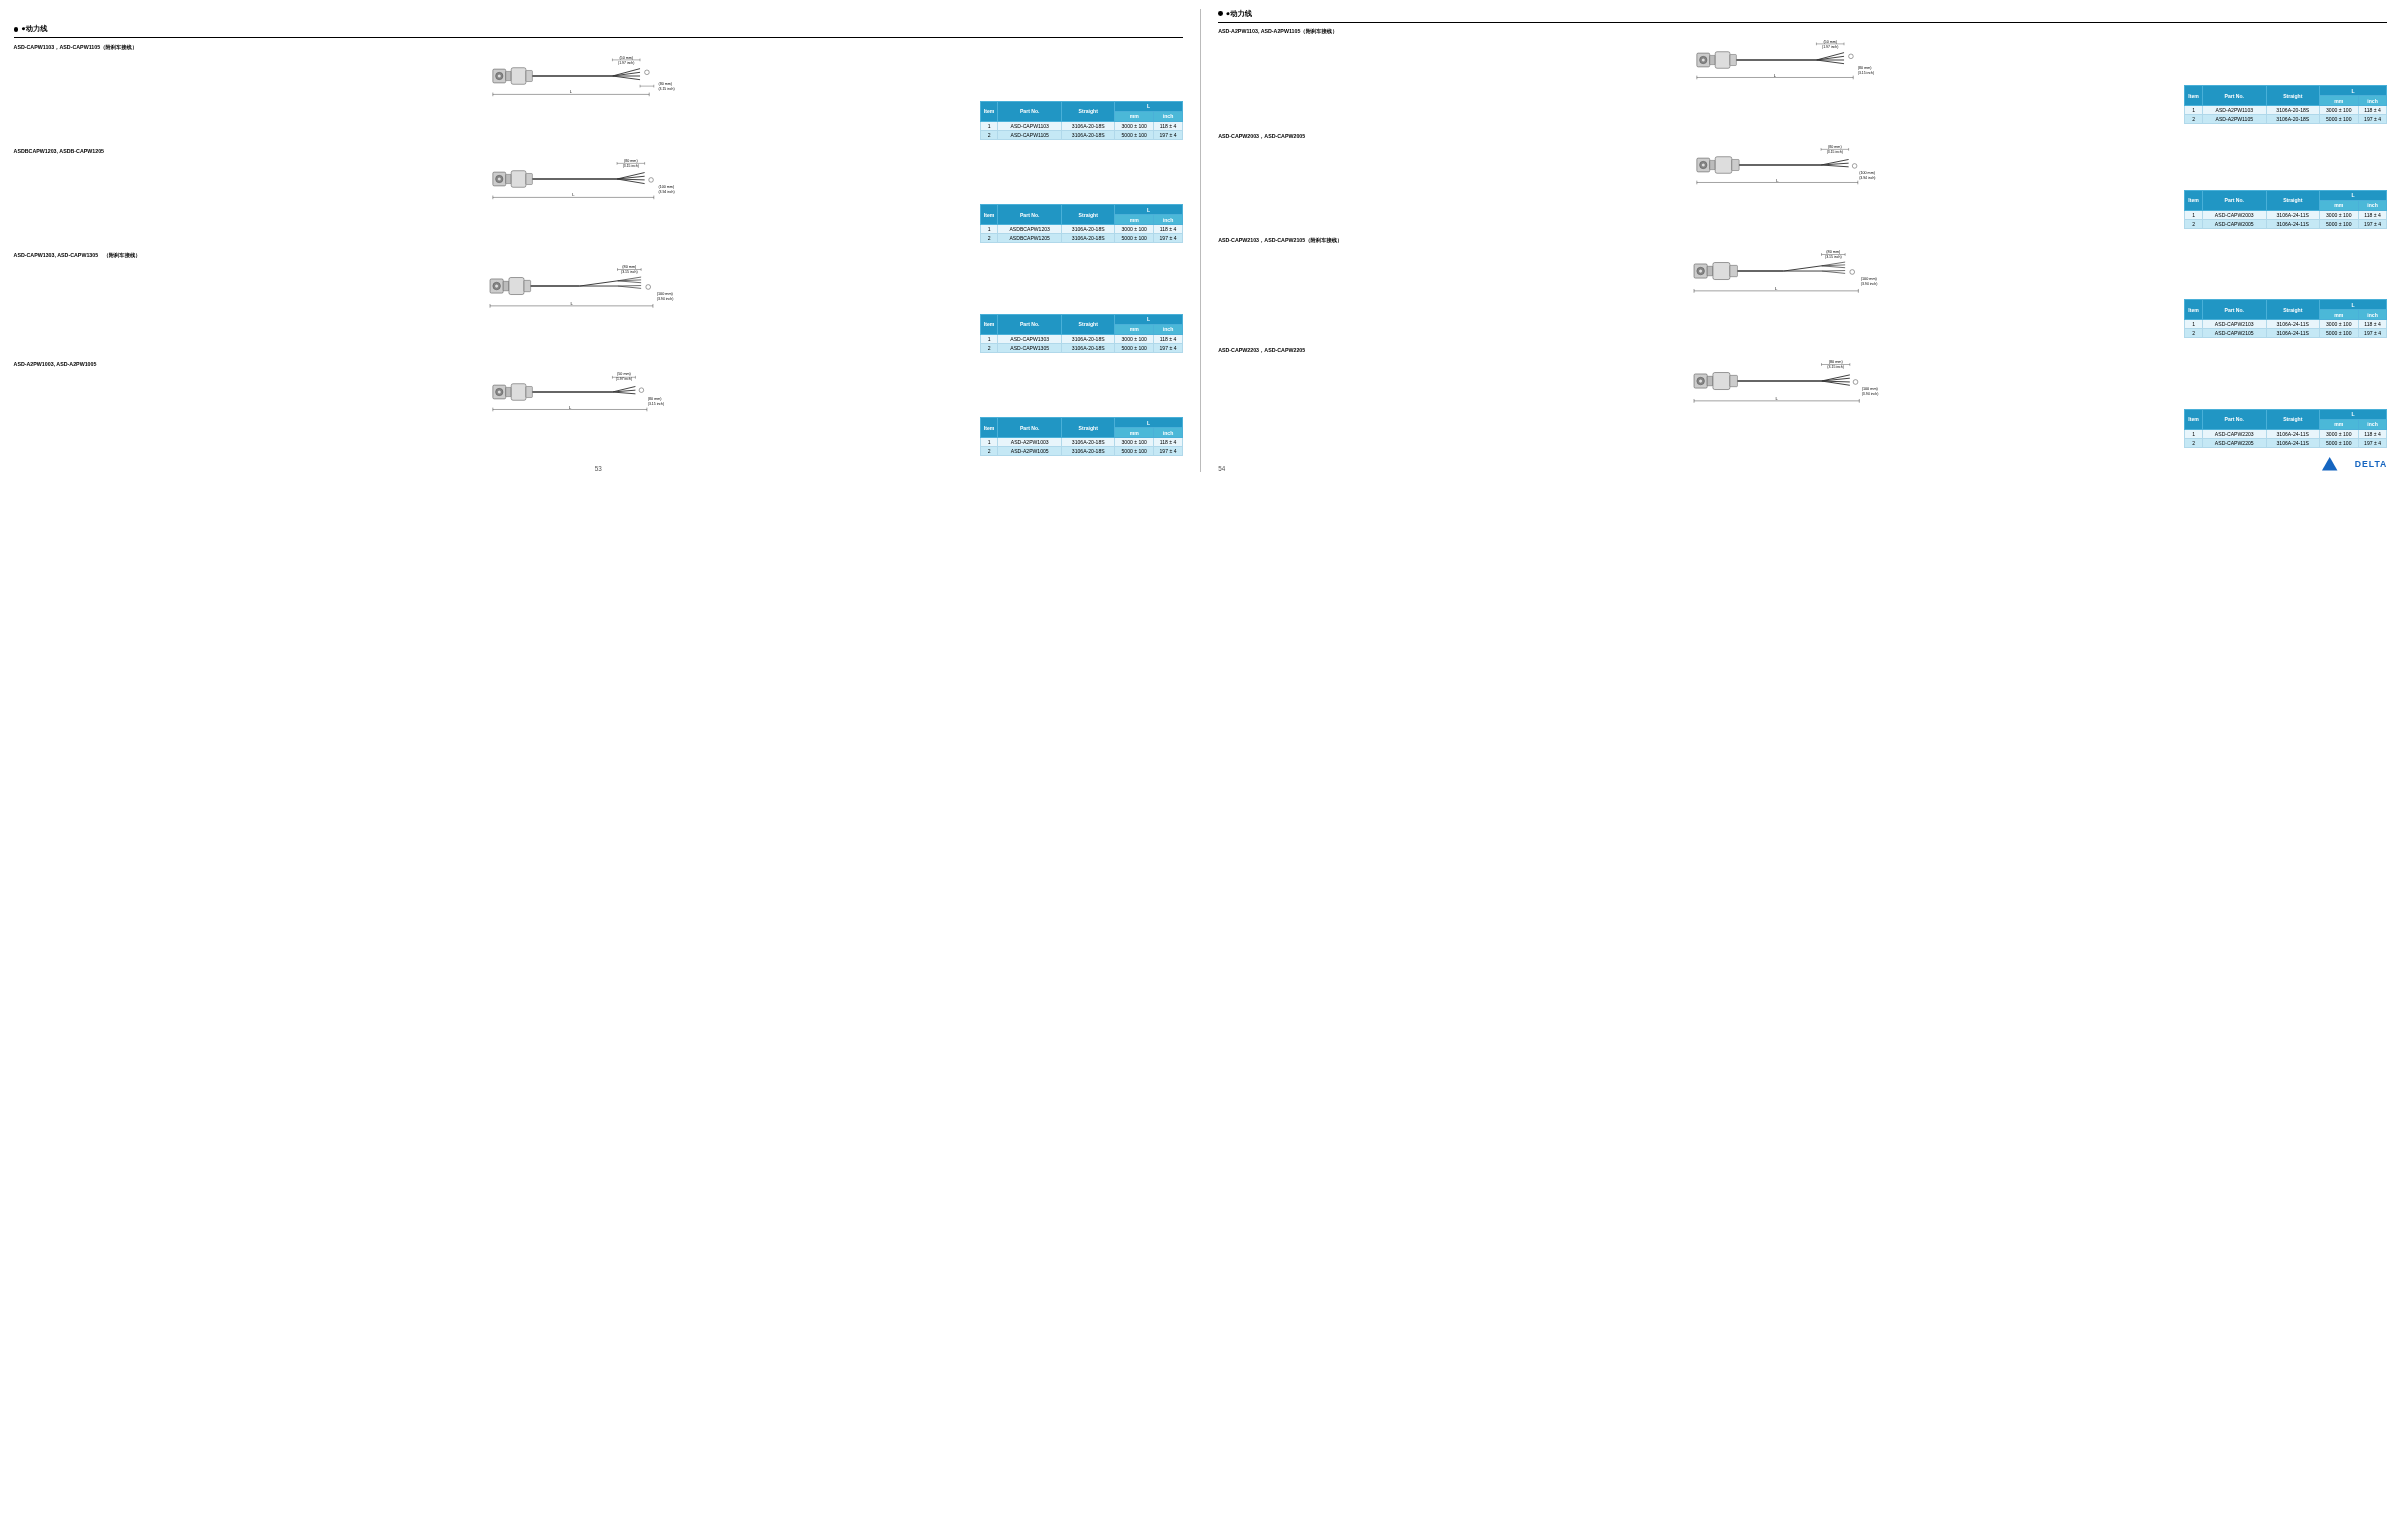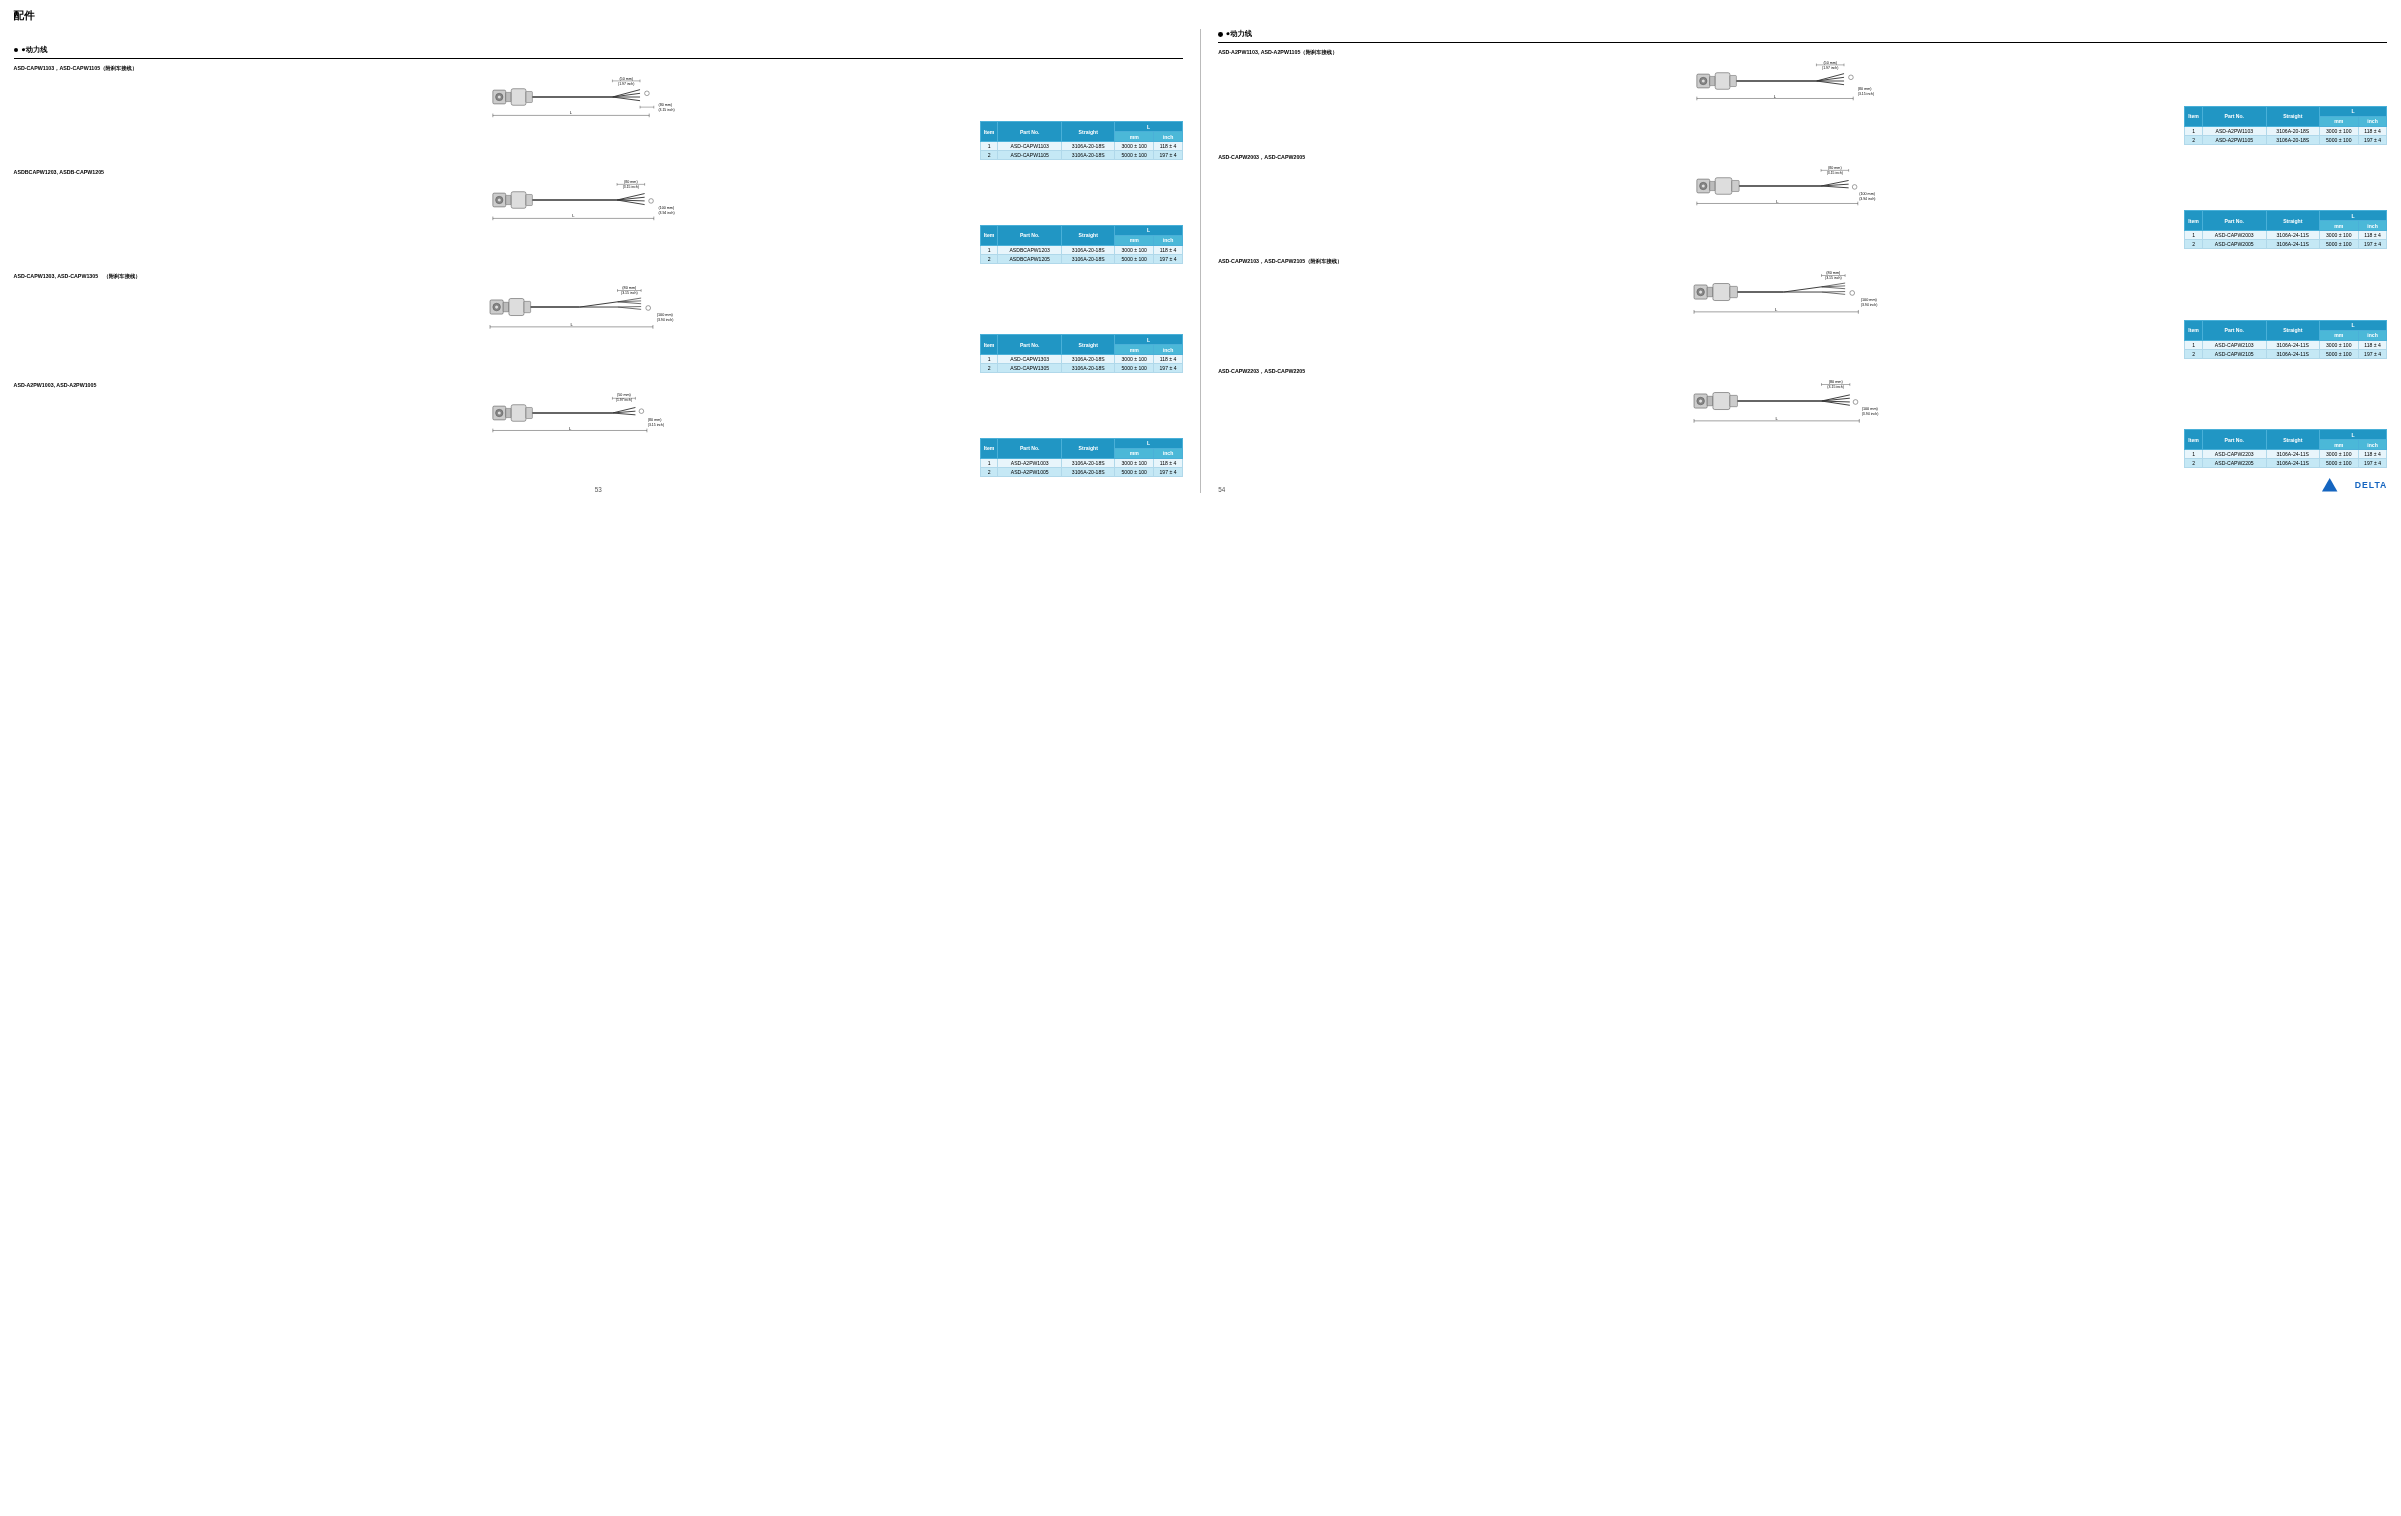--- a/index.html
+++ b/index.html
@@ -50,21 +50,20 @@
       font-size: 6.3px;
       color: #555;
       margin-top: 8.7px;
     }
   </style>
 </head>
 <body>
 
 <div style="padding: 8.7px 13.6px 4.8px 13.6px;">
 
-  <div style="font-size:10.6px;font-weight:bold;margin-bottom:6.8px;">配件</div>
 
   <div style="display:flex;gap:17.4px;align-items:flex-end;">
 
     <div style="flex:1;">
 
       <div style="display:flex;align-items:center;margin-bottom:2.9px;">
         <span style="display:inline-block;width:4.8px;height:4.8px;background:#000;border-radius:50%;margin-right:2.9px;"></span>
         <span style="font-size:7.3px;font-weight:bold;">●动力线</span>
       </div>
       <hr style="border:none;border-top:0.7px solid #000;margin-bottom:5.8px;">

